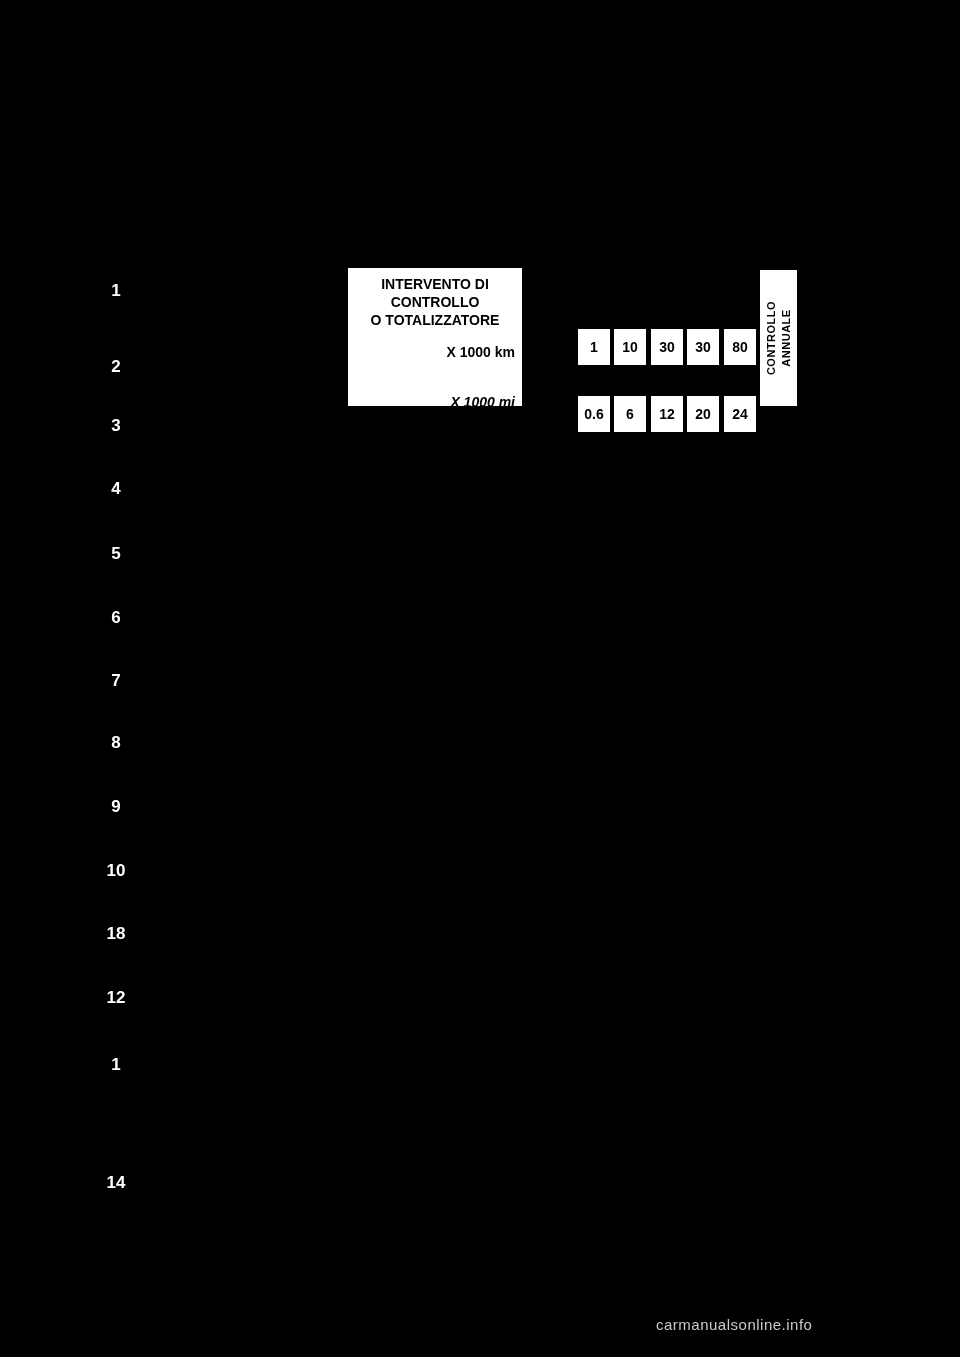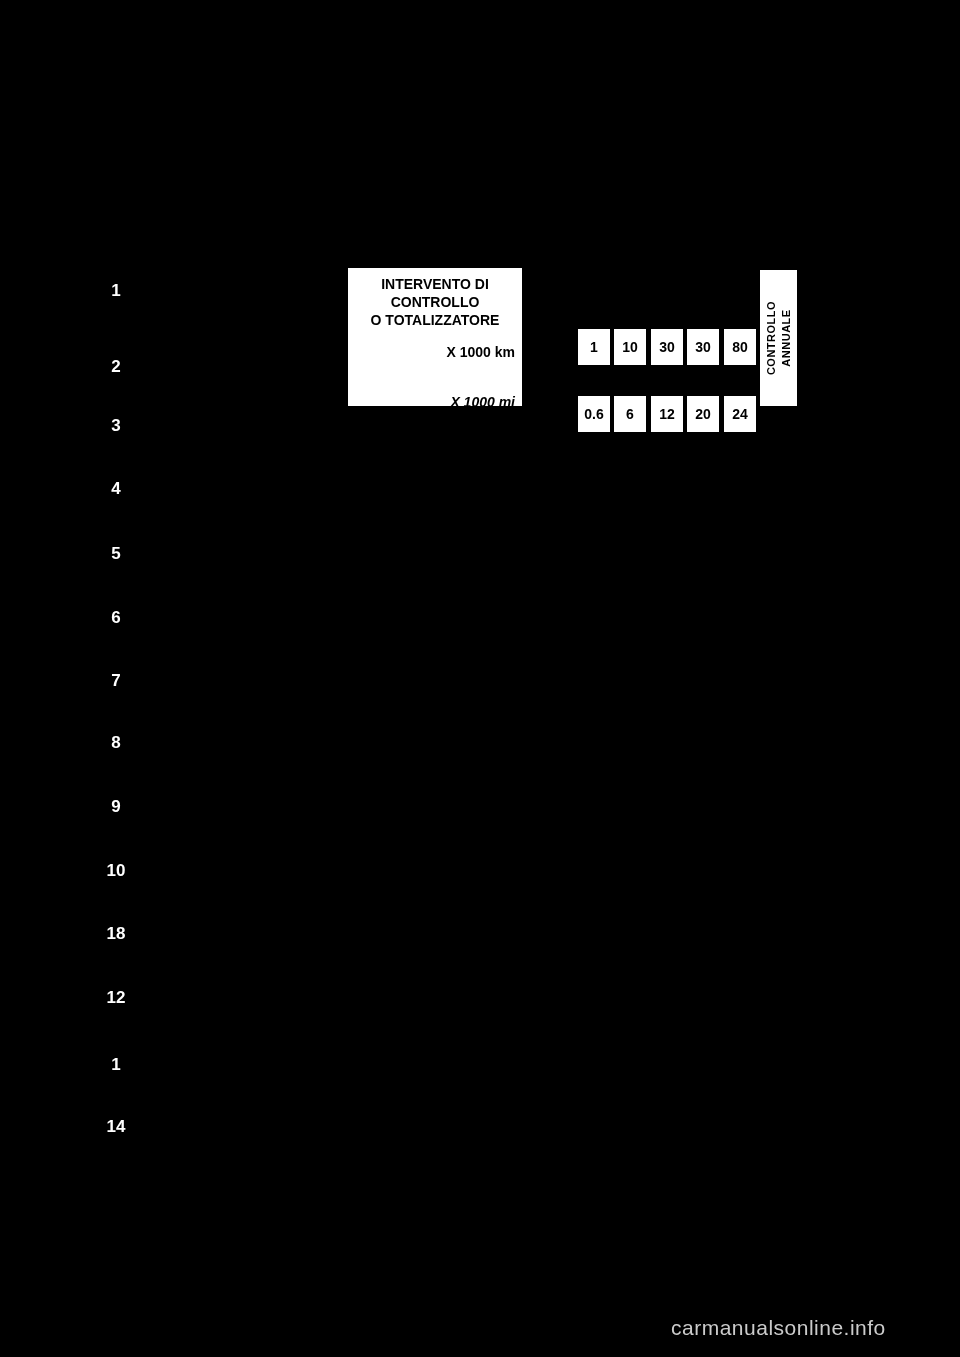--- a/index.html
+++ b/index.html
@@ -103,24 +103,24 @@
     text-align: center;
     font-weight: bold;
     font-size: 11px;
     line-height: 1.35;
     color: #000;
     letter-spacing: 0.5px;
   }
   
   .watermark {
     position: absolute;
-    left: 671px;
+    left: 656px;
     top: 1316px;
     color: #cbcbcb;
-    font-size: 21px;
+    font-size: 15px;
     letter-spacing: 0.5px;
   }
 </style>
 </head>
 <body>
 
 <div class="page">
 
   <div class="side-num" style="top:281px">1</div>
   <div class="side-num" style="top:357px">2</div>
@@ -128,21 +128,21 @@
   <div class="side-num" style="top:479px">4</div>
   <div class="side-num" style="top:544px">5</div>
   <div class="side-num" style="top:608px">6</div>
   <div class="side-num" style="top:671px">7</div>
   <div class="side-num" style="top:733px">8</div>
   <div class="side-num" style="top:797px">9</div>
   <div class="side-num" style="top:861px">10</div>
   <div class="side-num" style="top:924px">18</div>
   <div class="side-num" style="top:988px">12</div>
   <div class="side-num" style="top:1055px">1</div>
-  <div class="side-num" style="top:1117px">14</div>
+  <div class="side-num" style="top:1173px">14</div>
 
   <div class="main-box">
     <div class="main-title">
       <span>INTERVENTO DI CONTROLLO</span><br>
       <span>O TOTALIZZATORE</span>
     </div>
     <div class="unit-label km-label">X 1000 km</div>
     <div class="unit-label mi-label">X 1000 mi</div>
   </div>
 

